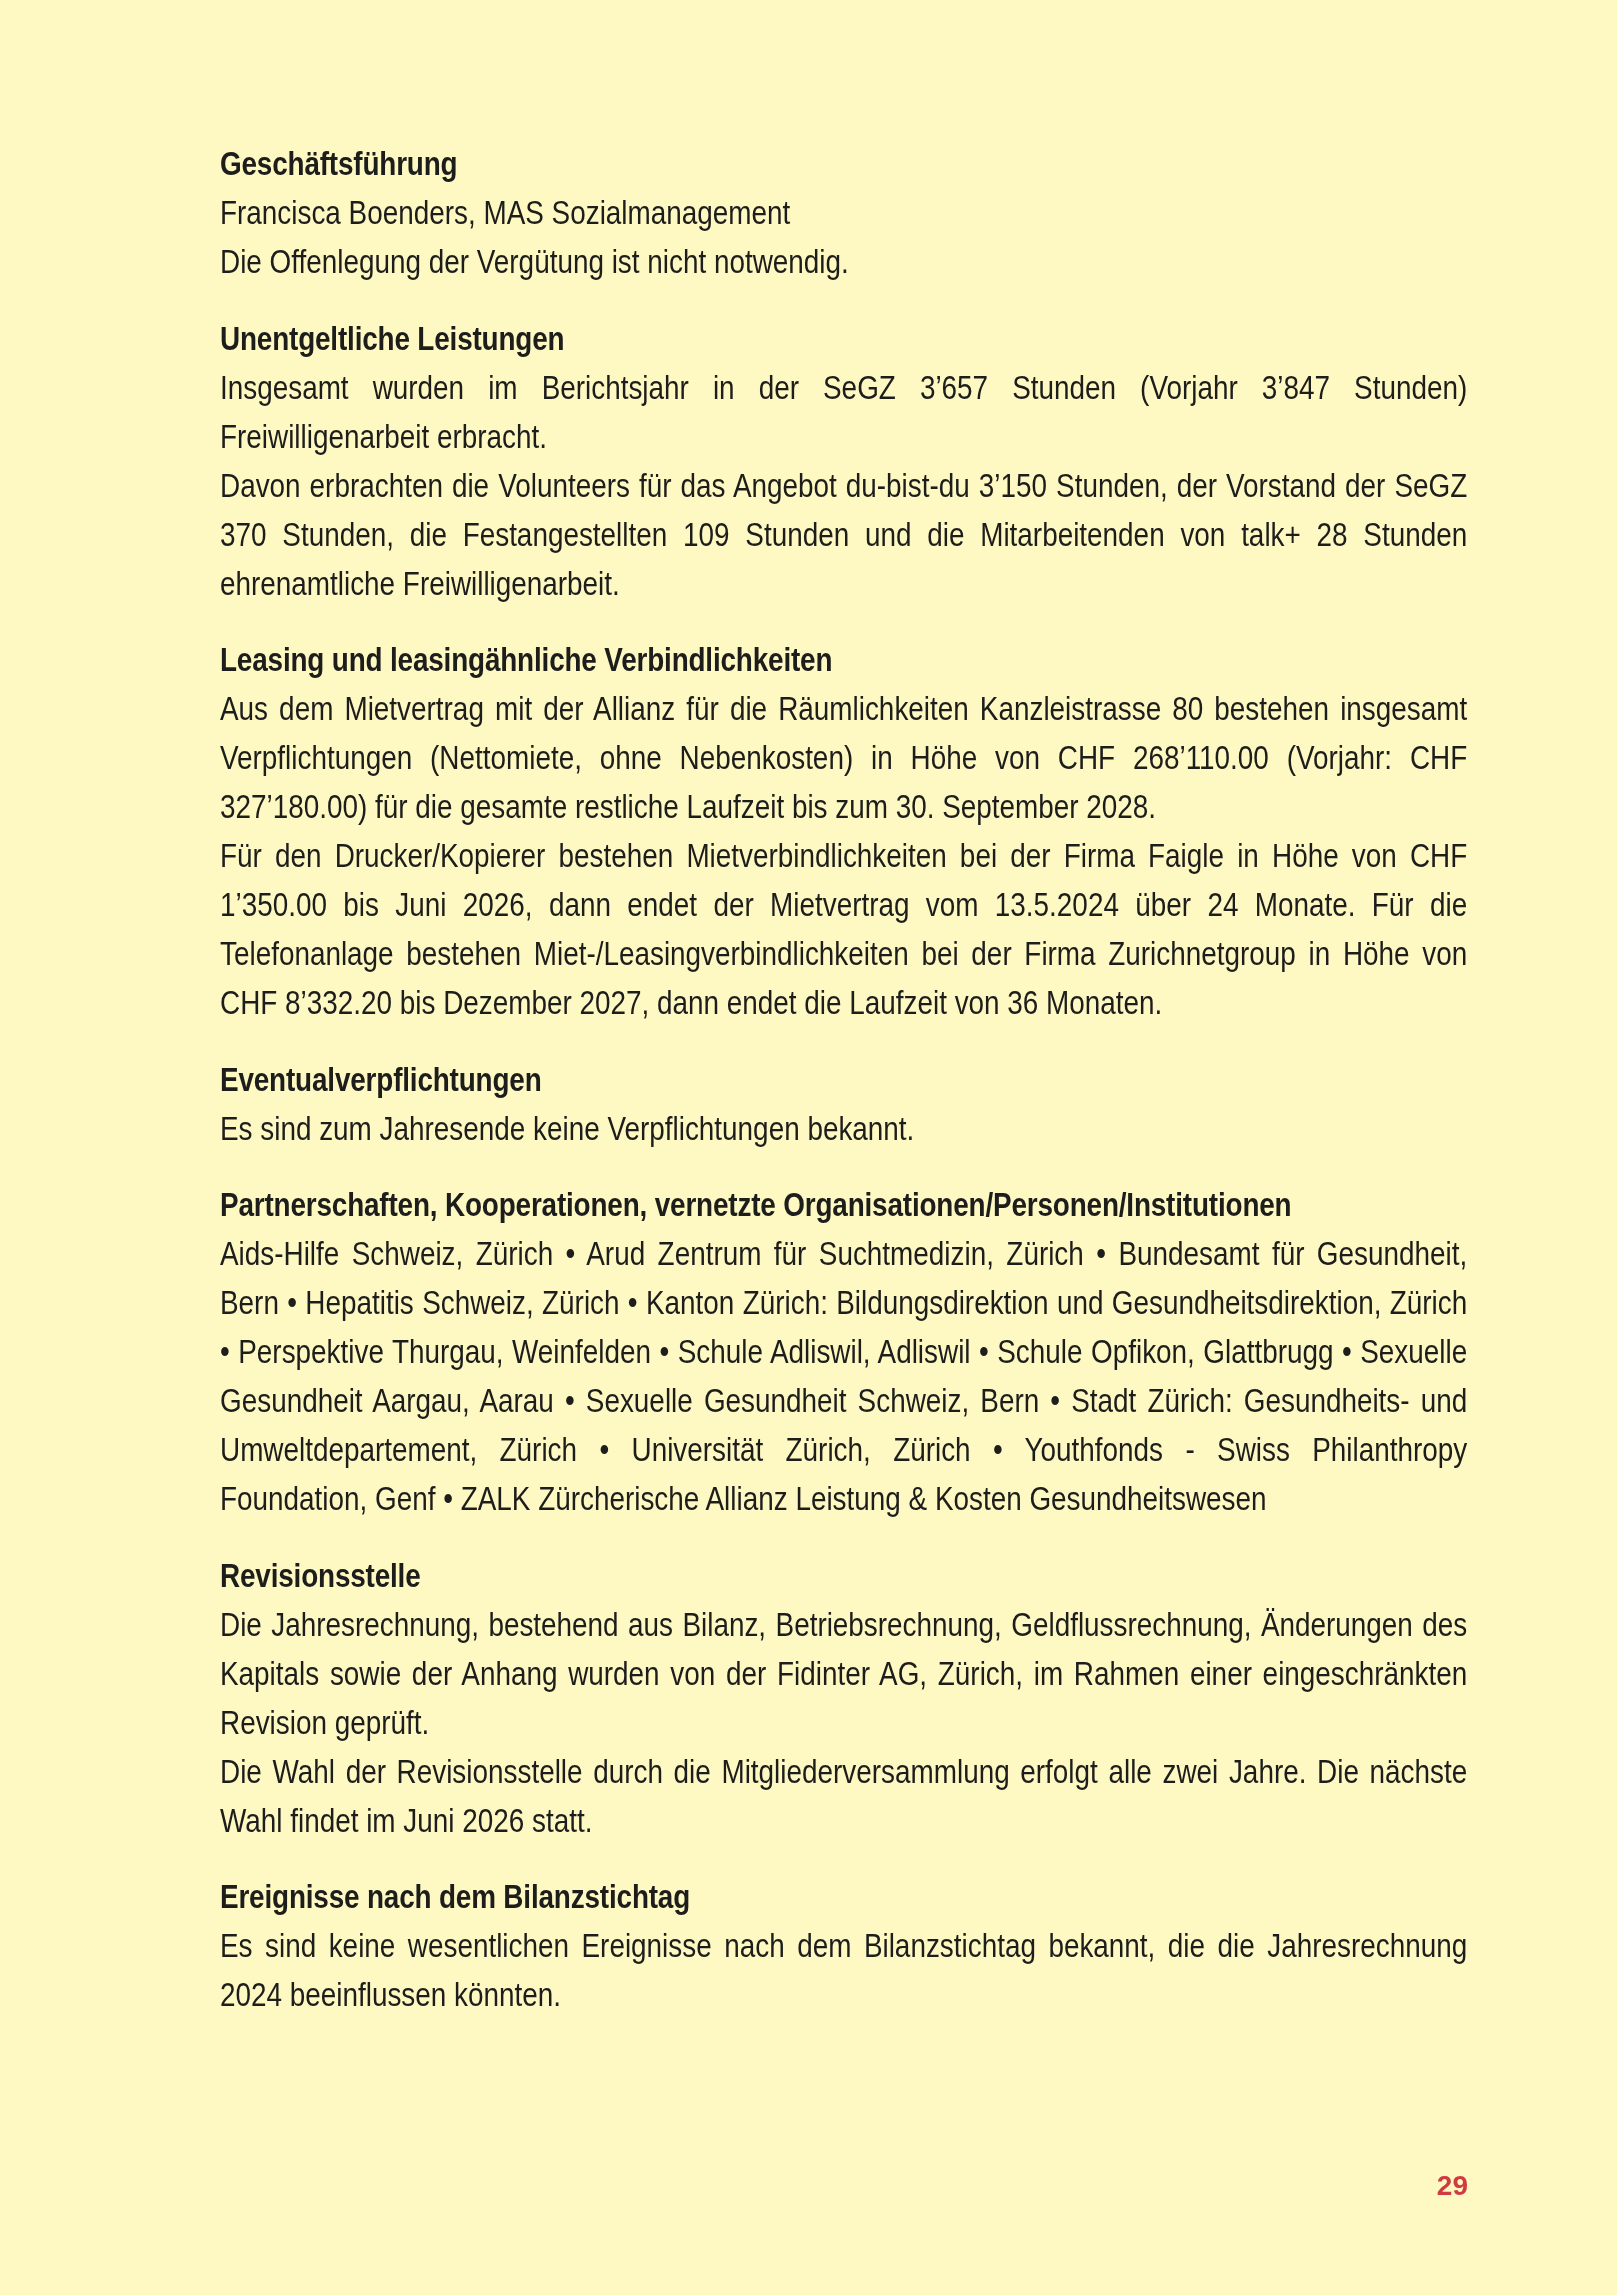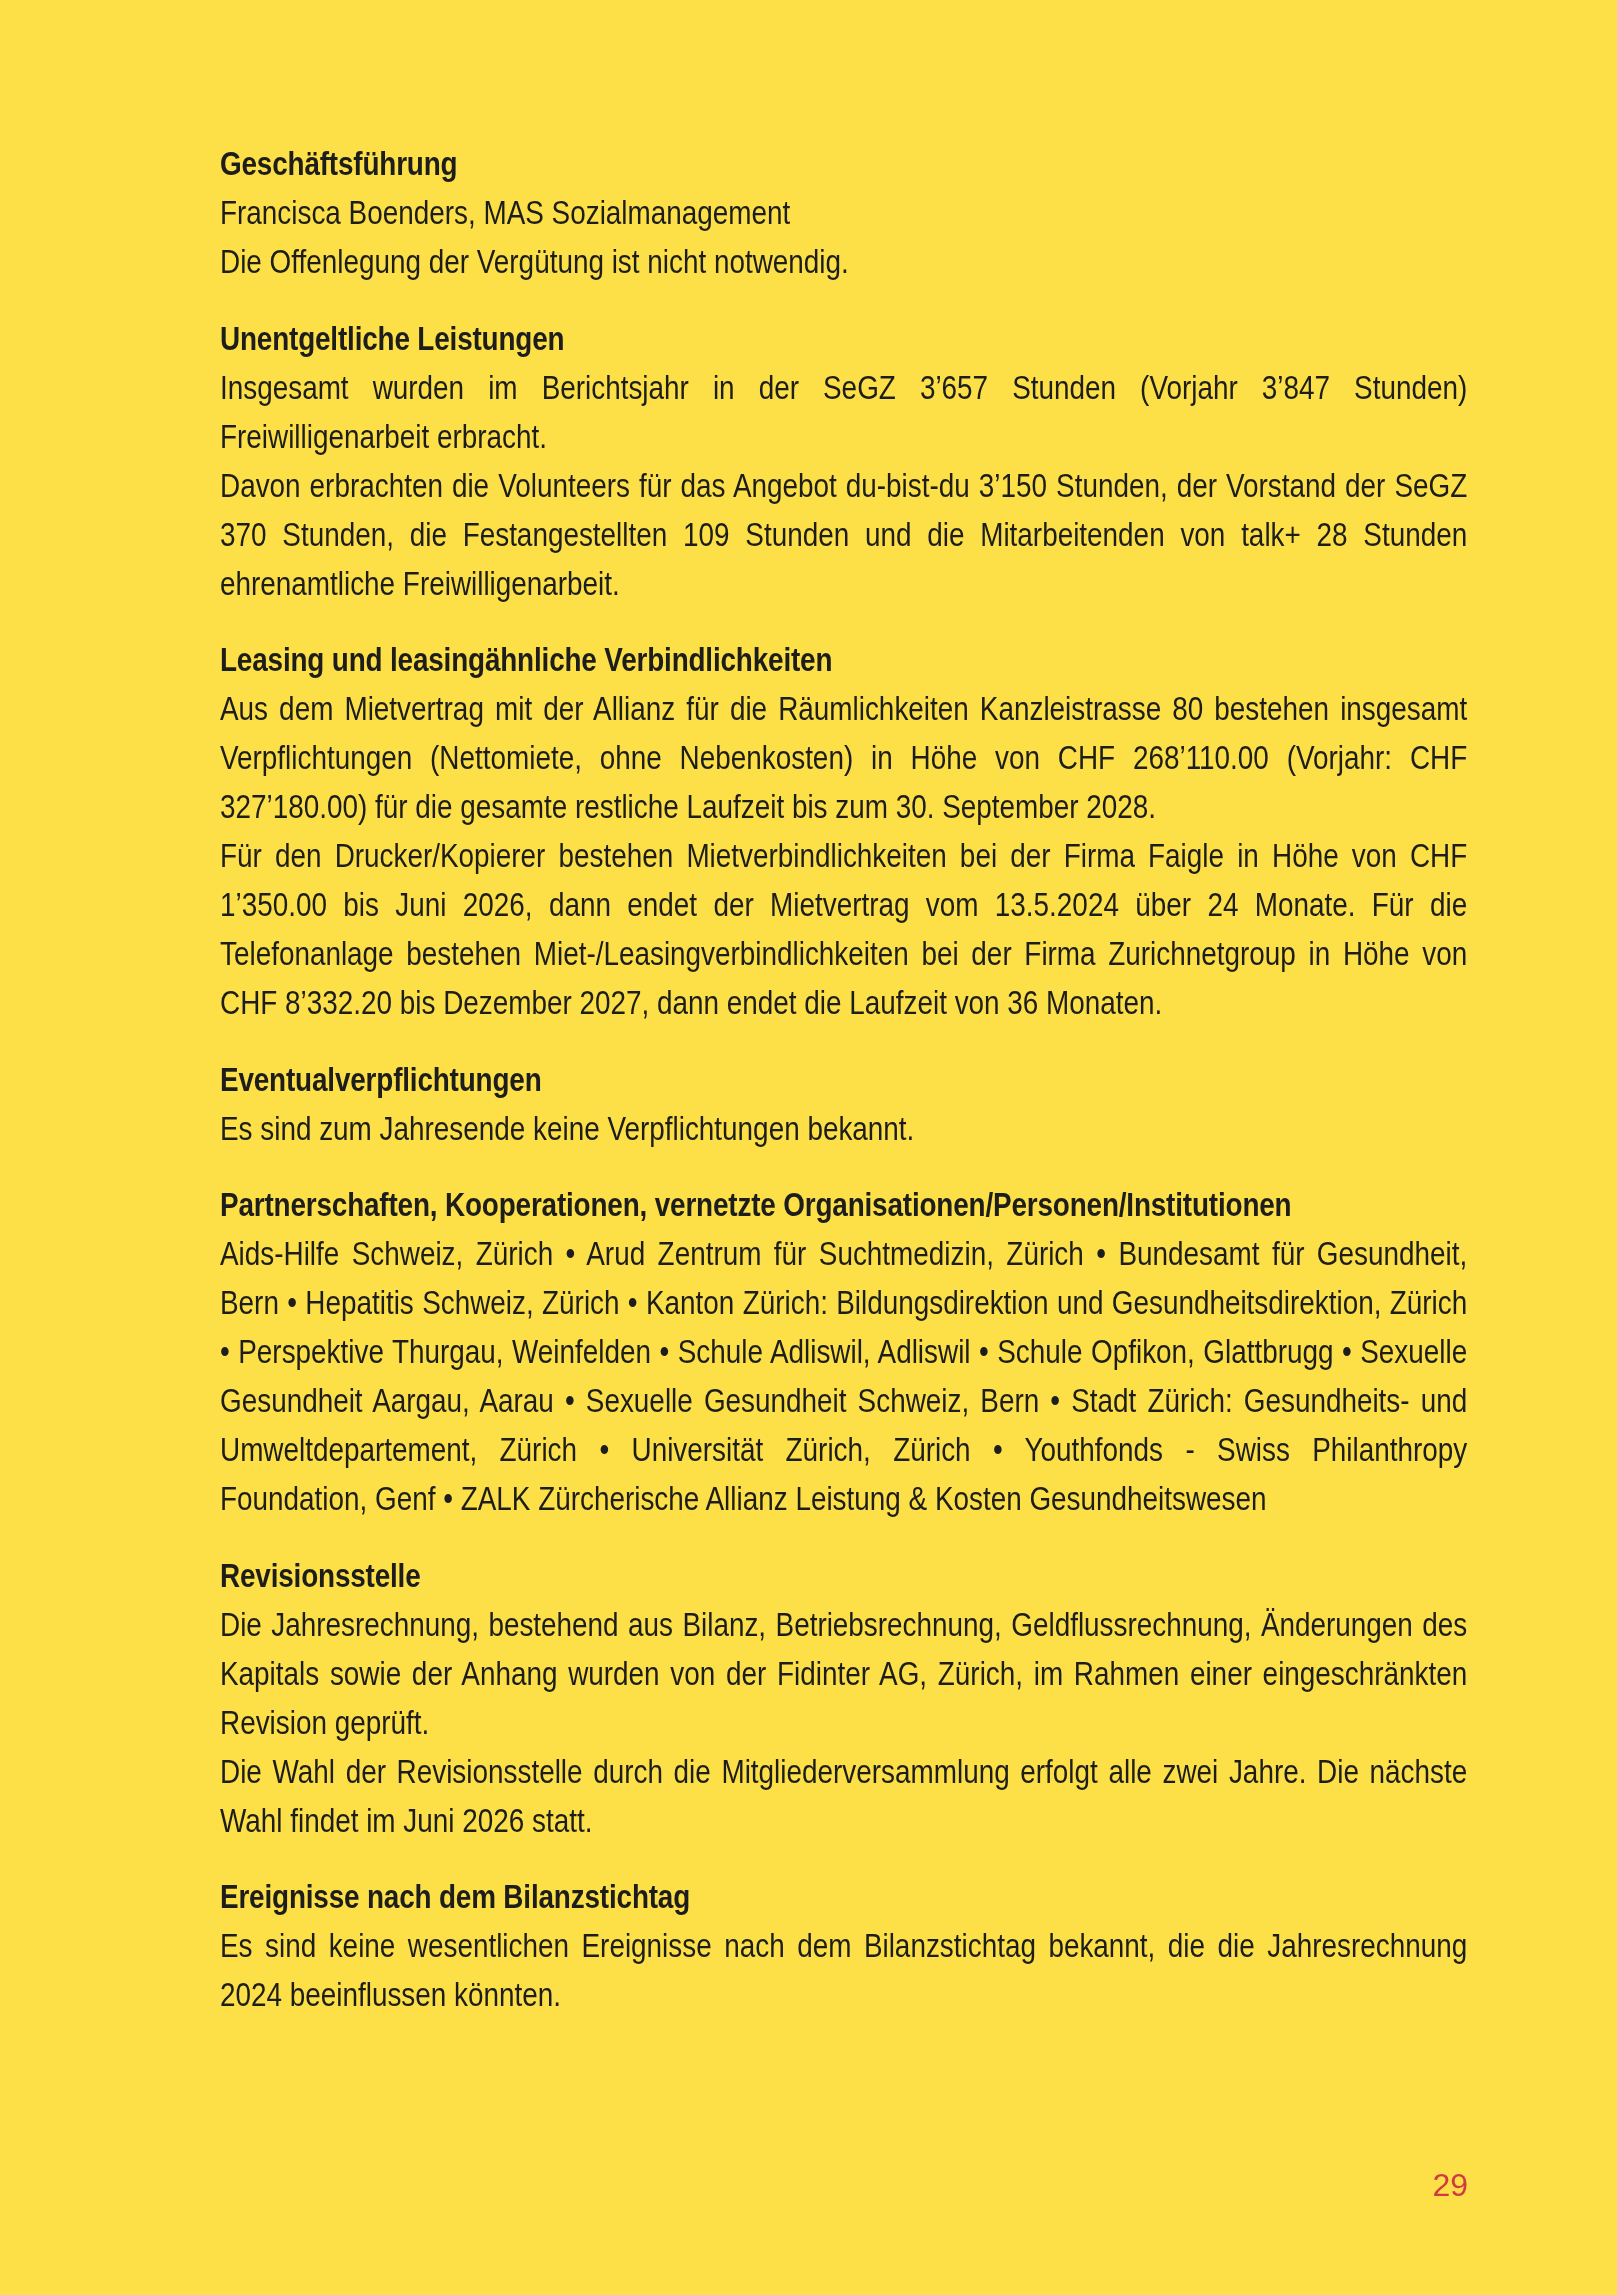--- a/index.html
+++ b/index.html
@@ -4,21 +4,21 @@
 <style>
   html, body {
     margin: 0;
     padding: 0;
     background: #ffffff;
   }
   .page {
     position: relative;
     width: 1618px;
     height: 2295px;
-    background: #fde047;
+    background: #fef9c3;
     overflow: hidden;
     font-family: "Liberation Sans", sans-serif;
     color: #1d1d1b;
   }
   .content {
     position: absolute;
     left: 220px;
     top: 139px;
     width: 1521px;               
     transform: scaleX(0.82);     
@@ -38,24 +38,24 @@
   .content section:first-child h2 { margin-top: 0; }
   .content p {
     margin: 0;
     text-align: justify;
     hyphens: none;
   }
   .page-number {
     position: absolute;
     top: 2167px;
     right: 150px;
-    font-size: 32px;
+    font-size: 28px;
     line-height: 37px;
     color: #d23a42;
-    font-weight: 400;
+    font-weight: 700;
   }
 </style>
 </head>
 <body>
 
 <div class="page">
 
   <div class="content">
 
     <section>

